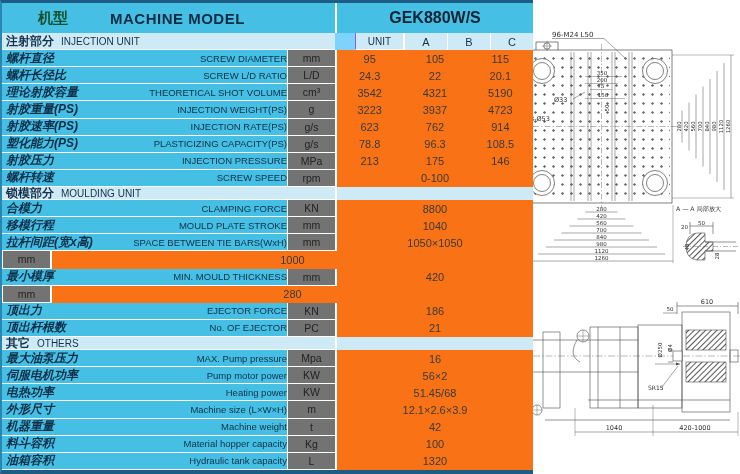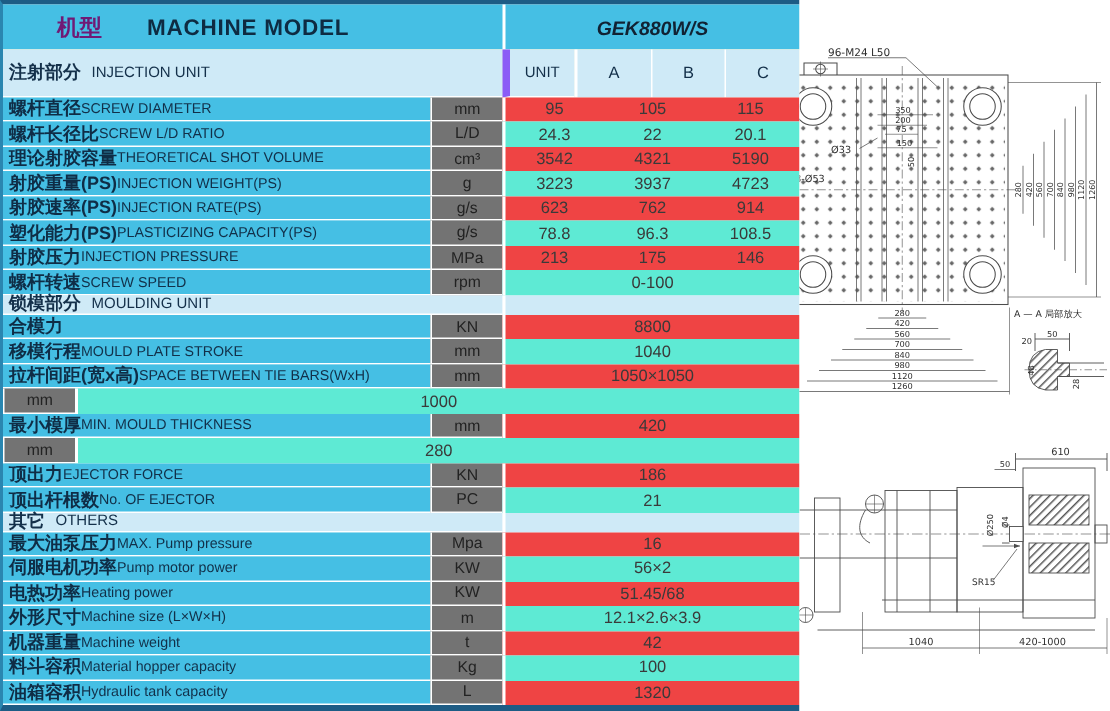--- a/index.html
+++ b/index.html
@@ -5,43 +5,43 @@
   html,body{margin:0;padding:0;background:#fff;}
   .stage{position:relative;width:740px;height:474px;background:#fff;overflow:hidden;
          font-family:"Liberation Sans","DejaVu Sans",sans-serif;color:#14304a;}
   
   .spec-table{position:absolute;left:0;top:0;width:533px;height:474px;box-sizing:border-box;
               display:flex;flex-direction:column;background:#fff;
               border-top:3px solid #1d5c85;border-bottom:4px solid #1d5c85;border-left:2px solid #2a86b0;}
   .row{display:flex;min-height:0;}
   .row-header{height:30px;background:#45bfe4;}
   .head-left{width:333px;display:flex;align-items:center;}
-  .head-cn{font-weight:bold;font-size:15px;margin-left:36px;color:#701a75;}
-  .head-en{font-size:15px;font-weight:bold;margin-left:30px;letter-spacing:.5px;color:#0e2b42;}
+  .head-cn{font-weight:bold;font-size:15px;margin-left:36px;color:#14532d;}
+  .head-en{font-size:15px;font-weight:bold;margin-left:42px;letter-spacing:.5px;color:#0e2b42;}
   .head-right{flex:1;border-left:2px solid #fff;display:flex;align-items:center;justify-content:center;
-              font-size:13px;font-weight:bold;color:#123;font-style:italic;}
-  .row-colhead{height:32px;background:#fef9c3;}
+              font-size:16px;font-weight:bold;color:#123;}
+  .row-colhead{height:17px;background:#7dd3fc;}
   .row-band{height:13px;}
   .sec-left{width:333px;background:#cfeaf7;display:flex;align-items:center;border-bottom:1px solid #fff;box-sizing:border-box;}
   .sec-cn{font-weight:bold;font-size:12px;margin-left:4px;white-space:nowrap;}
   .sec-en{font-size:10px;margin-left:7px;white-space:nowrap;}
-  .sec-unit{width:48px;background:#cfeaf7;border-left:5px solid #8b5cf6;border-bottom:1px solid #fff;box-sizing:border-box;
-            display:flex;align-items:center;justify-content:center;font-size:10px;}
+  .sec-unit{width:48px;background:#cfeaf7;border-left:1px solid #8b5cf6;border-bottom:1px solid #fff;box-sizing:border-box;
+            display:flex;align-items:center;justify-content:center;font-size:10px;margin-left:20px;}
   .sec-vals{flex:1;display:flex;border-left:2px solid #fff;background:#cfeaf7;}
   .sec-col{flex:1;display:flex;align-items:center;justify-content:center;font-size:11px;border-left:1px solid #fff;}
   .sec-col:first-child{border-left:none;}
   .row-data{flex:1 1 0;}
   .cell-label{width:285px;background:#45bfe4;border-bottom:1px solid #fff;box-sizing:border-box;
               display:flex;align-items:center;min-width:0;}
-  .cn{font-weight:bold;font-size:12px;margin-left:4px;white-space:nowrap;color:#0f2d46;}
-  .en{flex:1;text-align:left;font-size:9.5px;white-space:nowrap;color:#123049;}
+  .cn{font-weight:bold;font-size:12px;margin-left:4px;white-space:nowrap;color:#0f2d46;font-style:italic;}
+  .en{flex:1;text-align:right;font-size:9.5px;white-space:nowrap;color:#123049;}
   .cell-unit{width:48px;background:#737373;border-left:1px solid #fff;border-bottom:1px solid #fff;box-sizing:border-box;
              display:flex;align-items:center;justify-content:center;font-size:10.5px;color:#222;}
-  .cell-values{flex:1;display:flex;border-left:2px solid #fff;background:#ef4444;}
-  .cell-values.shade{background:#5eead4;}
+  .cell-values{flex:1;display:flex;border-left:2px solid #fff;background:#f97316;}
+  .cell-values.shade{background:#f97316;}
   .val{flex:1;display:flex;align-items:center;justify-content:center;font-size:11px;color:#3a3a3a;}
   
   .drawing{position:absolute;left:533px;top:0;background:#fff;}
   .drawing text{font-family:"DejaVu Sans",sans-serif;fill:#2f2f2f;stroke:none;}
 </style>
 </head>
 <body>
 
 <div class="stage">
 
@@ -163,20 +163,21 @@
       <div class="row row-band">
         <div class="sec-left" style="flex: 0 0 333px;">
           <span class="sec-cn">锁模部分</span>
           <span class="sec-en">MOULDING UNIT</span>
         </div>
         <div class="sec-vals"></div>
       </div>
       <div class="row row-data">
         <div class="cell-label">
           <span class="cn">合模力</span>
+          <span class="en">CLAMPING FORCE</span>
         </div>
         <div class="cell-unit">KN</div>
         <div class="cell-values">
           <div class="val">8800</div>
         </div>
       </div>
       <div class="row row-data">
         <div class="cell-label">
           <span class="cn">移模行程</span>
           <span class="en">MOULD PLATE STROKE</span>

